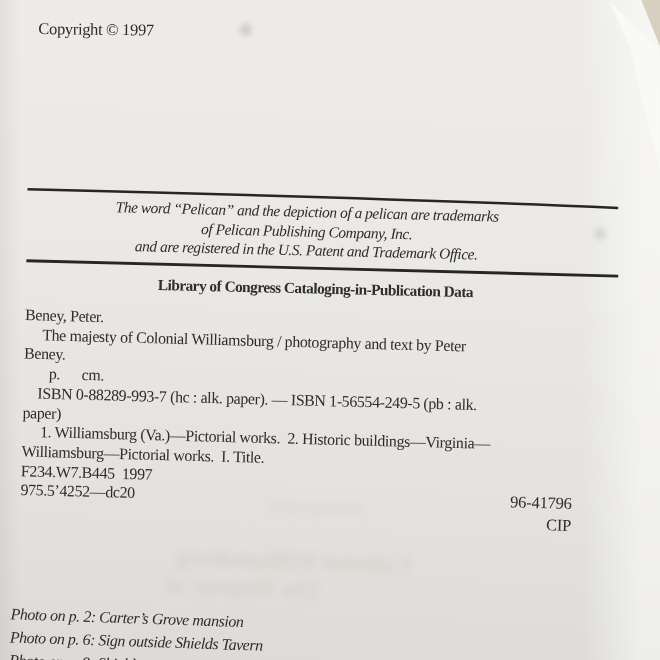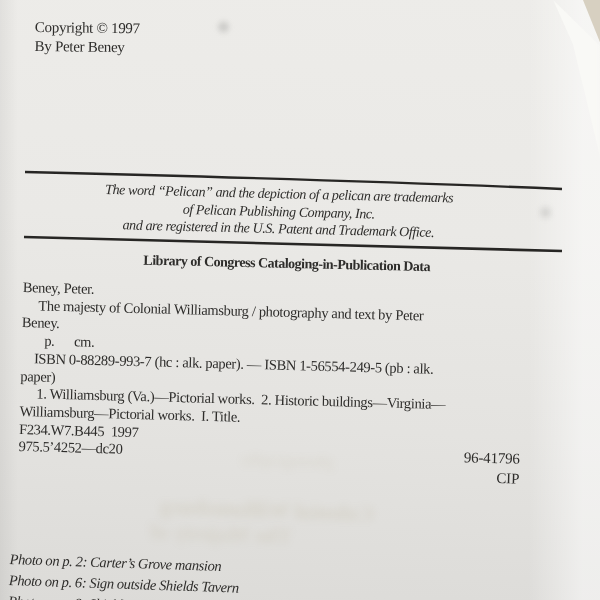--- a/index.html
+++ b/index.html
@@ -77,21 +77,20 @@
   <div class="edge-highlight"></div>
   <div class="smudge smudge-a"></div>
   <div class="smudge smudge-b"></div>
 
   <div class="ghost ghost-1">Colonial Williamsburg</div>
   <div class="ghost ghost-2">The Majesty of</div>
   <div class="ghost ghost-3">photography</div>
 
   <div class="copyright-block">
     <div class="line">Copyright © 1997</div>
-    <div class="line">By Peter Beney</div>
   </div>
 
   <svg class="rules-svg" width="600" height="600" viewBox="0 0 600 600">
     <path d="M25 172 C 190 176, 400 182, 562 189" stroke="#272624" stroke-width="2.3" fill="none"></path>
     <path d="M24 237 C 190 242, 400 246, 562 251" stroke="#272624" stroke-width="2.6" fill="none"></path>
   </svg>
 
   <div class="trademark-block">
     <div class="line">The word “Pelican” and the depiction of a pelican are trademarks</div>
     <div class="line">of Pelican Publishing Company, Inc.</div>

